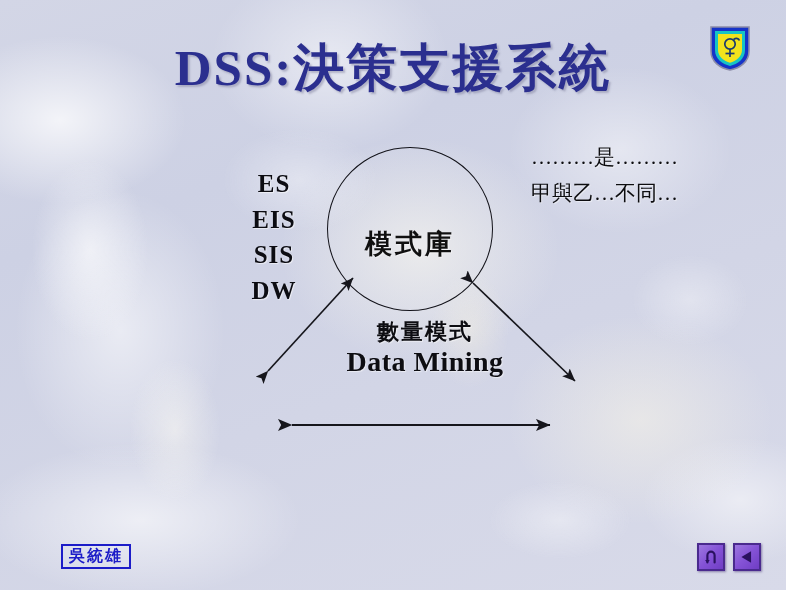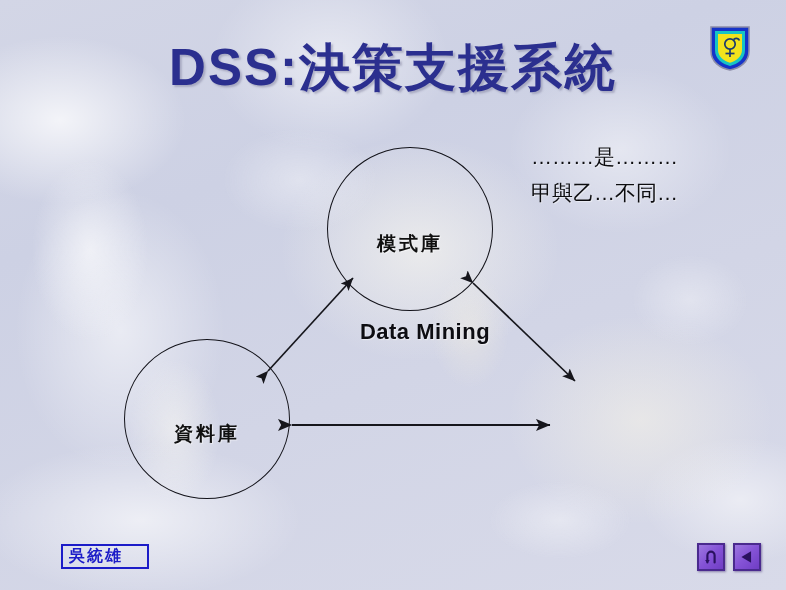--- a/index.html
+++ b/index.html
@@ -6,21 +6,21 @@
   html, body {
     margin: 0;
     padding: 0;
     background: #888;
   }
   #slide {
     position: relative;
     width: 786px;
     height: 590px;
     overflow: hidden;
-    font-family: Liberation Sans, sans-serif;
+    font-family: Liberation Serif, serif;
     background:
       radial-gradient(ellipse 180px 120px at 60px 120px, rgba(255,255,255,0.75), rgba(255,255,255,0) 70%),
       radial-gradient(ellipse 150px 200px at 120px 330px, rgba(255,255,255,0.55), rgba(255,255,255,0) 70%),
       radial-gradient(ellipse 170px 130px at 330px 60px, rgba(255,255,255,0.5), rgba(255,255,255,0) 70%),
       radial-gradient(ellipse 200px 160px at 420px 250px, rgba(252,250,240,0.6), rgba(255,255,255,0) 70%),
       radial-gradient(ellipse 160px 120px at 620px 150px, rgba(255,255,255,0.45), rgba(255,255,255,0) 70%),
       radial-gradient(ellipse 190px 150px at 640px 420px, rgba(250,246,232,0.5), rgba(255,255,255,0) 70%),
       radial-gradient(ellipse 230px 110px at 140px 520px, rgba(255,255,255,0.6), rgba(255,255,255,0) 70%),
       radial-gradient(ellipse 140px 90px at 740px 500px, rgba(255,255,255,0.5), rgba(255,255,255,0) 70%),
       linear-gradient(160deg, #d3d6e6 0%, #cdd1e4 30%, #d2d5e6 60%, #d8dae9 100%);
@@ -68,21 +68,21 @@
   .node-circle {
     position: absolute;
     border: 1.6px solid #13131a;
     border-radius: 50%;
     box-sizing: border-box;
     display: flex;
     align-items: center;
     justify-content: center;
   }
   .node-label {
-    font-size: 19px;
+    font-size: 27px;
     font-weight: bold;
     color: #101010;
     letter-spacing: 3px;
     white-space: nowrap;
     text-shadow: 1px 1px 1px rgba(255,255,255,0.55);
     margin-top: 29px;
   }
   #circle-model  { left: 327px; top: 147px; width: 166px; height: 164px; }
   #circle-db     { left: 124px; top: 339px; width: 166px; height: 160px; }
   #circle-ui     { left: 552px; top: 357px; width: 163px; height: 148px; }
@@ -139,29 +139,29 @@
     font-size: 22px;
     font-weight: bold;
     color: #0d0d12;
     line-height: 1.24;
     white-space: nowrap;
     letter-spacing: 2px;
     text-shadow: 1px 1px 1px rgba(255,255,255,0.55);
   }
   #center-caption .cap-line.latin {
     letter-spacing: 0.5px;
-    font-size: 22px;
+    font-size: 28px;
   }
 
   
   #author-badge {
     position: absolute;
     left: 61px;
     top: 544px;
-    padding: 1px 24px 2px 6px;
+    padding: 1px 6px 2px 6px;
     border: 2px solid #1c1cc8;
     background: transparent;
     font-size: 16px;
     font-weight: bold;
     color: #1c1cc8;
     letter-spacing: 2px;
     line-height: 1.15;
   }
 
   
@@ -215,32 +215,36 @@
 
     <line x1="473" y1="283" x2="575" y2="381" stroke="#16161c" stroke-width="1.7" marker-start="url(#ah)" marker-end="url(#ah)"></line>
 
     <line x1="292" y1="425" x2="550" y2="425" stroke="#16161c" stroke-width="1.9" marker-start="url(#ah)" marker-end="url(#ah)"></line>
   </svg>
 
   <div id="circle-model" class="node-circle">
     <span class="node-label">模式庫</span>
   </div>
 
-  <div id="circle-db" class="node-circle">
-    <span class="node-label">資料庫</span>
-  </div>
-
-
+
+
+  <div id="left-list">
+    <div class="acronym">ES</div>
+    <div class="acronym">EIS</div>
+    <div class="acronym">SIS</div>
+    <div class="acronym">DW</div>
+  </div>
 
   <div id="right-list">
     <div class="rule">………是………</div>
     <div class="rule">甲與乙…不同…</div>
   </div>
 
   <div id="center-caption">
+    <div class="cap-line">數量模式</div>
     <div class="cap-line latin">Data Mining</div>
   </div>
 
   <div id="author-badge">吳統雄</div>
 
   <div id="nav-return" class="nav-btn">
     <svg viewBox="0 0 20 20" width="18" height="18">
       <path d="M6 16 L6 8 A4 4 0 0 1 14 8 L14 16" fill="none" stroke="#2a1160" stroke-width="2.4" stroke-linecap="round"></path>
       <path d="M3.4 13.2 L6 16.6 L8.6 13.2 Z" fill="#2a1160"></path>
     </svg>

